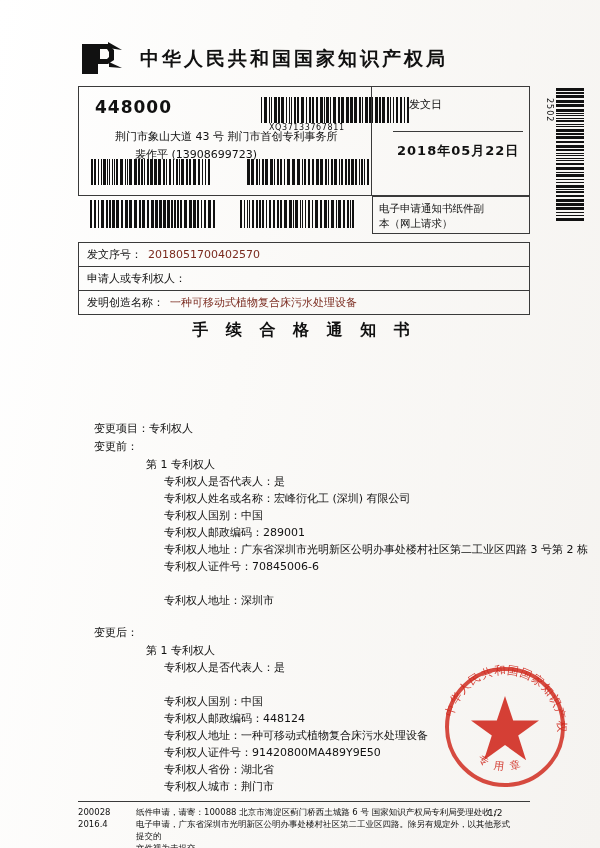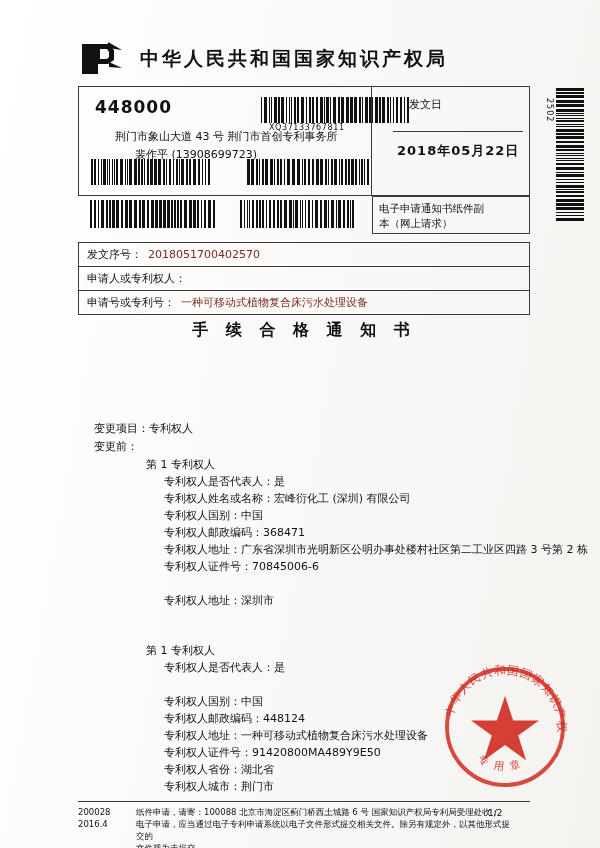--- a/index.html
+++ b/index.html
@@ -743,58 +743,59 @@
           <span class="val">2018051700402570</span>
         </div>
       </div>
       <div class="frow">
         <div class="frow-full">
           <span class="lab">申请人或专利权人：</span>
         </div>
       </div>
       <div class="frow">
         <div class="frow-full">
-          <span class="lab">申请号或专利号：</span>
+          <span class="lab">发明创造名称：</span>
           <span class="val">一种可移动式植物复合床污水处理设备</span>
         </div>
       </div>
     </div>
 
     <div class="doc-title">手 续 合 格 通 知 书</div>
 
 
     <div class="blk" style="top:400px;">变更项目：专利权人</div>
 
     <div class="blk" style="top:418px;">变更前：</div>
     <div class="blk indent2" style="top:436px;">第 1 专利权人</div>
     <div class="blk indent3" style="top:453px;">专利权人是否代表人：是</div>
     <div class="blk indent3" style="top:470px;">专利权人姓名或名称：宏峰衍化工 (深圳) 有限公司</div>
     <div class="blk indent3" style="top:487px;">专利权人国别：中国</div>
-    <div class="blk indent3" style="top:504px;">专利权人邮政编码：368471</div>
+    <div class="blk indent3" style="top:504px;">专利权人邮政编码：289001</div>
     <div class="blk indent3" style="top:521px;">专利权人地址：广东省深圳市光明新区公明办事处楼村社区第二工业区四路 3 号第 2 栋</div>
     <div class="blk indent3" style="top:538px;">专利权人证件号：70845006-6</div>
     <div class="blk indent3" style="top:572px;">专利权人地址：深圳市</div>
 
+    <div class="blk" style="top:604px;">变更后：</div>
     <div class="blk indent2" style="top:622px;">第 1 专利权人</div>
     <div class="blk indent3" style="top:639px;">专利权人是否代表人：是</div>
     <div class="blk indent3" style="top:673px;">专利权人国别：中国</div>
     <div class="blk indent3" style="top:690px;">专利权人邮政编码：448124</div>
     <div class="blk indent3" style="top:707px;">专利权人地址：一种可移动式植物复合床污水处理设备</div>
     <div class="blk indent3" style="top:724px;">专利权人证件号：91420800MA489Y9E50</div>
     <div class="blk indent3" style="top:741px;">专利权人省份：湖北省</div>
     <div class="blk indent3" style="top:758px;">专利权人城市：荆门市</div>
 
     <div class="footer-line" style="top:781px;"></div>
     <div class="footer-left" style="top:786px;">
       <div>200028</div>
       <div>2016.4</div>
     </div>
     <div class="footer-body" style="top:786px;">
       <div>纸件申请，请寄：100088  北京市海淀区蓟门桥西土城路 6 号   国家知识产权局专利局受理处收；</div>
-      <div>电子申请，应当通过电子专利申请系统以电子文件形式提交相关文件。除另有规定外，以其他形式提交的</div>
+      <div>电子申请，广东省深圳市光明新区公明办事处楼村社区第二工业区四路。除另有规定外，以其他形式提交的</div>
       <div>文件视为未提交。</div>
     </div>
     <div class="page-num" style="top:788px; left:428px;">1/2</div>
 
   </div>
 
   <div class="side-barcode">
     <div class="bc" id="bc6" style="transform: rotate(90deg); transform-origin: center; width:140px; height:28px; position:absolute; left:-56px; top:56px;">
         <i style="width:3px"></i>
         <i style="width:1px;background:transparent"></i>

